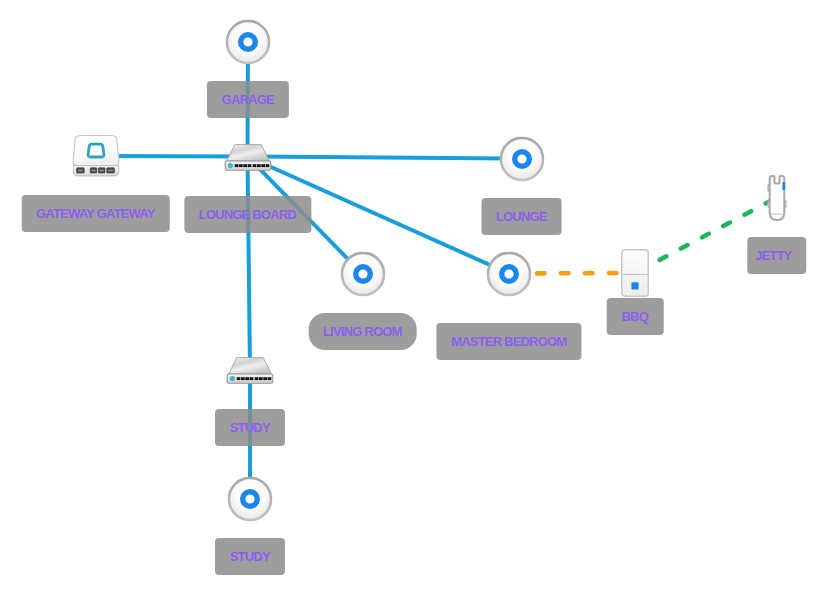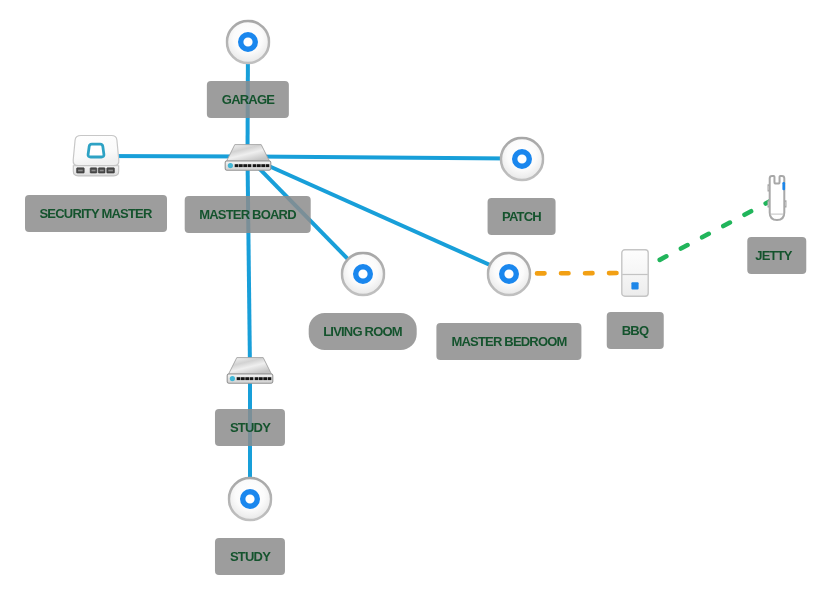--- a/index.html
+++ b/index.html
@@ -21,21 +21,21 @@
     top: 0;
     width: 825px;
     height: 593px;
     z-index: 1;
   }
   .node-label {
     position: absolute;
     z-index: 2;
     transform: translateX(-50%);
     background: rgba(140, 140, 140, 0.85);
-    color: #14532d;
+    color: #8b5cf6;
     font-size: 13px;
     font-weight: 700;
     letter-spacing: -0.8px;
     line-height: 15px;
     padding: 11px 15px;
     border-radius: 4px;
     white-space: nowrap;
     text-align: center;
   }
   .node-icon {
@@ -105,21 +105,21 @@
       <rect x="34.8" y="33.3" width="7.6" height="5.2" rx="0.6"></rect>
     </g>
     <g fill="#8f8f8f">
       <rect x="6.1" y="35.2" width="4.6" height="1.6"></rect>
       <rect x="19.5" y="35.2" width="4.0" height="1.6"></rect>
       <rect x="27.7" y="35.2" width="4.0" height="1.6"></rect>
       <rect x="36.3" y="35.2" width="4.6" height="1.6"></rect>
     </g>
   </svg>
       </div>
-      <div class="node-label" style="left: 95.5px; top: 195px;">SECURITY MASTER</div>
+      <div class="node-label" style="left: 95.5px; top: 195px;">GATEWAY GATEWAY</div>
       <div class="node-icon" style="left: 247.5px; top: 156.5px;">
         <svg width="48" height="28" viewBox="0 0 48 28">
     <defs>
       <linearGradient id="swTop" x1="0" y1="0" x2="0.65" y2="1">
         <stop offset="0%" stop-color="#f7f7f7"></stop>
         <stop offset="38%" stop-color="#d2d2d2"></stop>
         <stop offset="62%" stop-color="#efefef"></stop>
         <stop offset="100%" stop-color="#c4c4c4"></stop>
       </linearGradient>
       <linearGradient id="swFace" x1="0" y1="0" x2="0" y2="1">
@@ -135,40 +135,40 @@
       <rect x="15.0" y="21.2" width="3.7" height="2.9"></rect>
       <rect x="19.3" y="21.2" width="3.7" height="2.9"></rect>
       <rect x="23.6" y="21.2" width="3.7" height="2.9"></rect>
       <rect x="28.7" y="21.2" width="3.7" height="2.9"></rect>
       <rect x="33.0" y="21.2" width="3.7" height="2.9"></rect>
       <rect x="37.3" y="21.2" width="3.7" height="2.9"></rect>
       <rect x="41.6" y="21.2" width="3.7" height="2.9"></rect>
     </g>
   </svg>
       </div>
-      <div class="node-label" style="left: 247.5px; top: 195.5px;">MASTER BOARD</div>
+      <div class="node-label" style="left: 247.5px; top: 195.5px;">LOUNGE BOARD</div>
       <div class="node-icon" style="left: 521.5px; top: 158.5px;">
         <svg width="45" height="45" viewBox="0 0 45 45">
     <defs>
       <radialGradient id="apFill" cx="50%" cy="40%" r="62%">
         <stop offset="0%" stop-color="#ffffff"></stop>
         <stop offset="55%" stop-color="#fbfbfb"></stop>
         <stop offset="85%" stop-color="#ededed"></stop>
         <stop offset="100%" stop-color="#e3e3e3"></stop>
       </radialGradient>
       <linearGradient id="apRim" x1="0" y1="0" x2="0" y2="1">
         <stop offset="0%" stop-color="#a7a7a7"></stop>
         <stop offset="100%" stop-color="#c0c0c0"></stop>
       </linearGradient>
     </defs>
     <circle cx="22.5" cy="22.5" r="21.1" fill="url(#apFill)" stroke="url(#apRim)" stroke-width="2.6"></circle>
     <circle cx="22.5" cy="22.5" r="7.3" fill="#ffffff" stroke="#1a87ee" stroke-width="5.4"></circle>
   </svg>
       </div>
-      <div class="node-label" style="left: 521.5px; top: 197.5px;">PATCH</div>
+      <div class="node-label" style="left: 521.5px; top: 197.5px;">LOUNGE</div>
       <div class="node-icon" style="left: 362.5px; top: 274px;">
         <svg width="45" height="45" viewBox="0 0 45 45">
     <defs>
       <radialGradient id="apFill" cx="50%" cy="40%" r="62%">
         <stop offset="0%" stop-color="#ffffff"></stop>
         <stop offset="55%" stop-color="#fbfbfb"></stop>
         <stop offset="85%" stop-color="#ededed"></stop>
         <stop offset="100%" stop-color="#e3e3e3"></stop>
       </radialGradient>
       <linearGradient id="apRim" x1="0" y1="0" x2="0" y2="1">
@@ -207,21 +207,21 @@
         <stop offset="0%" stop-color="#fdfdfd"></stop>
         <stop offset="50%" stop-color="#f6f6f6"></stop>
         <stop offset="100%" stop-color="#ececec"></stop>
       </linearGradient>
     </defs>
     <rect x="0.8" y="0.8" width="26.4" height="46.4" rx="3" fill="url(#iwFill)" stroke="#c5c5c5" stroke-width="1.4"></rect>
     <line x1="1.2" y1="25.5" x2="26.8" y2="25.5" stroke="#c3c3c3" stroke-width="1.2"></line>
     <rect x="10.4" y="33.2" width="7.2" height="7.2" rx="1" fill="#1d86e8"></rect>
   </svg>
       </div>
-      <div class="node-label" style="left: 635px; top: 312px;">BBQ</div>
+      <div class="node-label" style="left: 635px; top: 298px;">BBQ</div>
       <div class="node-icon" style="left: 777px; top: 197.5px;">
         <svg width="19" height="47" viewBox="0 0 19 47">
     <g fill="#ffffff" stroke="#a8a8a8" stroke-width="1.6">
       <rect x="0.3" y="10.6" width="2.6" height="5.6"></rect>
       <rect x="0.3" y="26.6" width="2.6" height="5.6"></rect>
       <rect x="16.1" y="26.6" width="2.6" height="5.6"></rect>
     </g>
     <path d="M2.2,38 L2.2,3.8 Q2.2,1.4 4.6,1.4 L6.1,1.4 Q6.95,1.4 6.95,2.3 L6.95,7.4 Q6.95,9 8.55,9 L10.45,9 Q12.05,9 12.05,7.4 L12.05,2.3 Q12.05,1.4 12.9,1.4 L14.4,1.4 Q16.8,1.4 16.8,3.8 L16.8,38 Q16.8,45.6 9.5,45.6 Q2.2,45.6 2.2,38 Z" fill="#ffffff" stroke="#a8a8a8" stroke-width="2"></path>
     <line x1="3" y1="39.6" x2="16" y2="39.6" stroke="#cccccc" stroke-width="1.1"></line>
     <rect x="14.9" y="7.6" width="2.7" height="8.2" rx="1.2" fill="#1d86e8"></rect>

